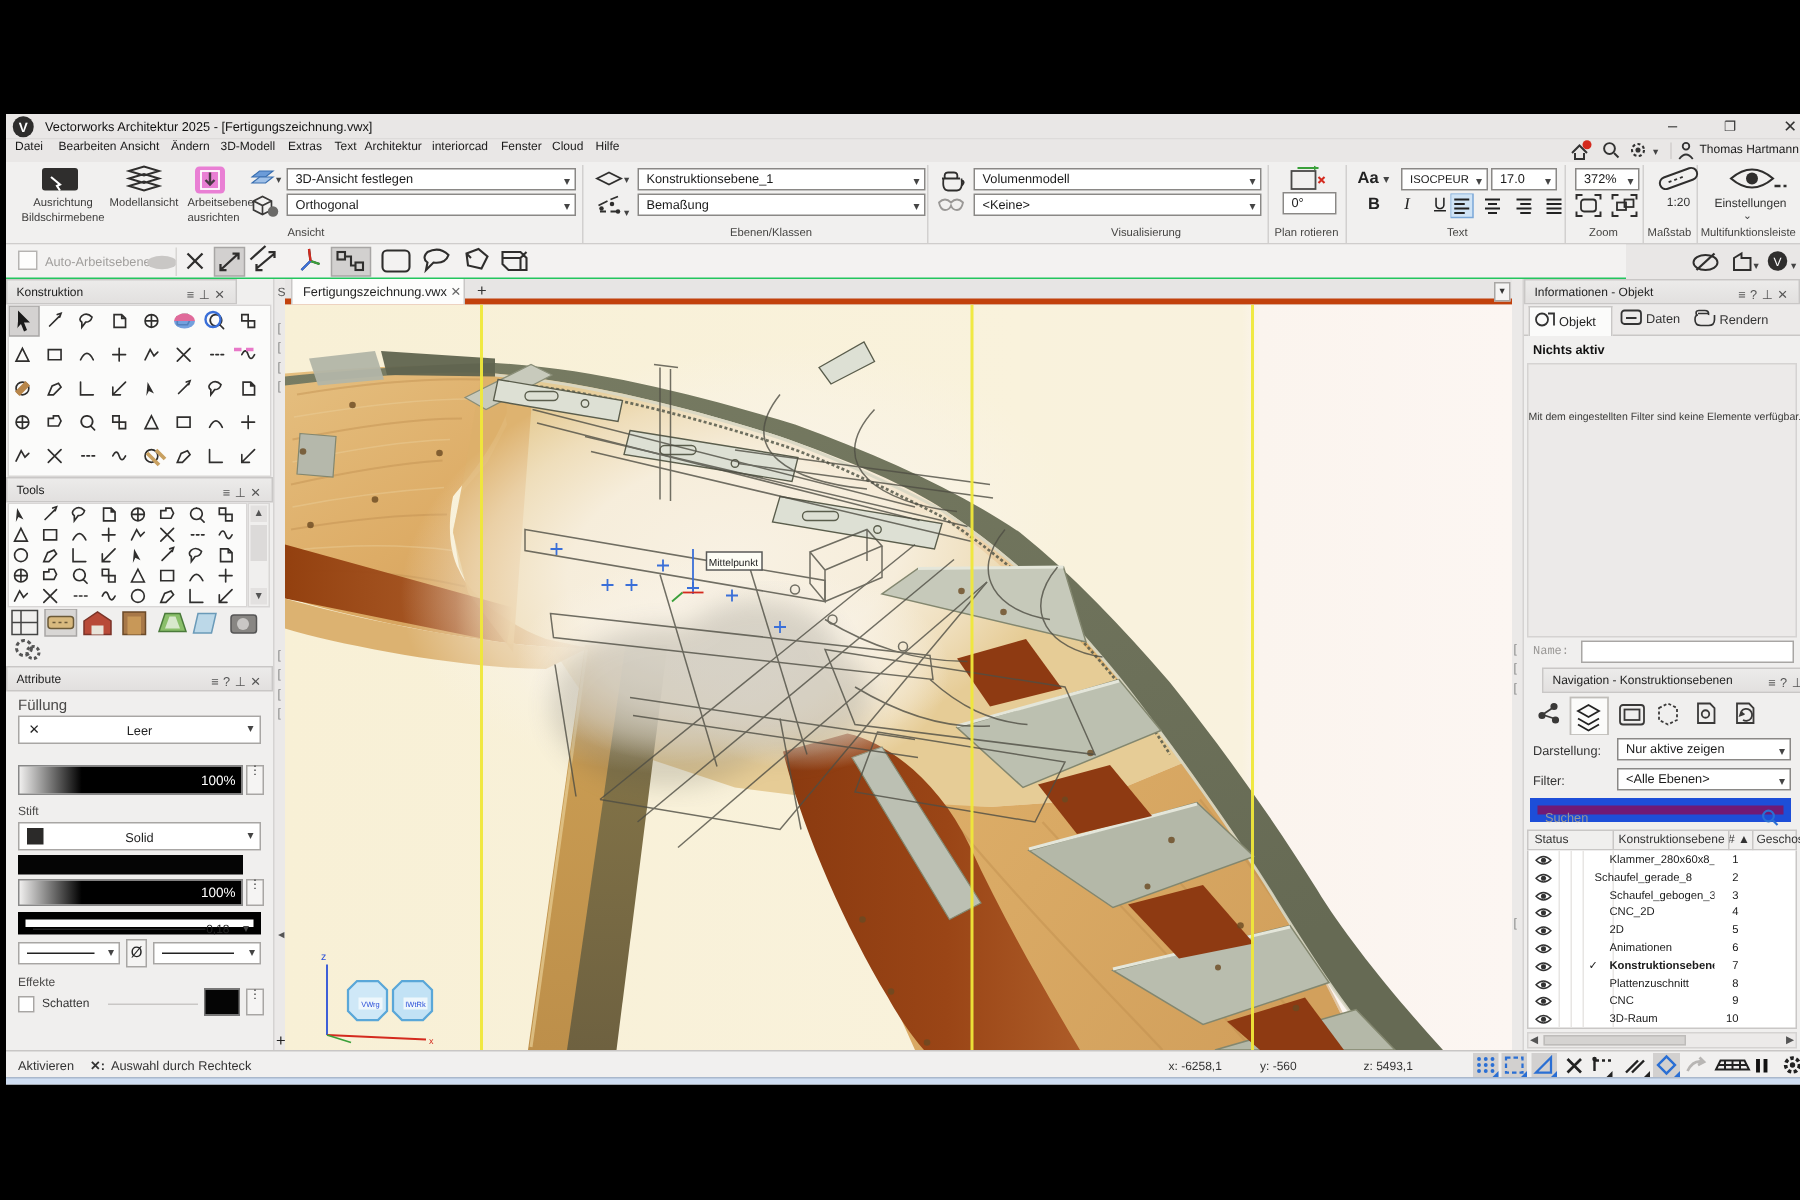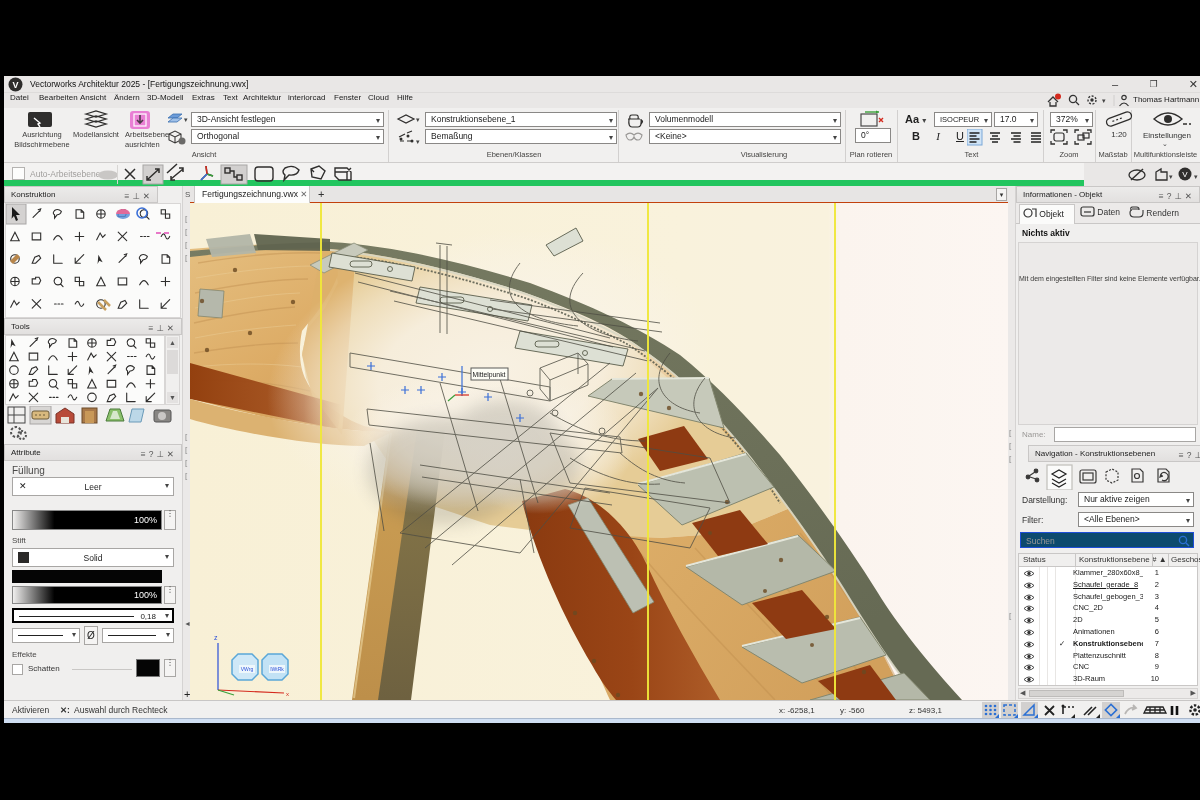--- a/index.html
+++ b/index.html
@@ -158,21 +158,21 @@
   <div class="abs" style="left:1098px;top:54px;width:34px;text-align:center;font-size:8px;color:#333;">1:20</div>
 
   <svg class="abs" style="left:1148px;top:34px;" width="40" height="20">
     <path d="M2 9 q14-12 28 0 q-14 12 -28 0z" stroke="#2f2e2d" stroke-width="1.4" fill="none"></path>
       <circle cx="16" cy="9" r="4" fill="#2f2e2d"></circle>
     <path d="M31 14 h4 m2 0 h2" stroke="#2f2e2d" stroke-width="1.6"></path>
   </svg>
   <div class="abs" style="left:1130px;top:55px;width:66px;text-align:center;font-size:8px;color:#333;">Einstellungen</div>
   <div class="abs" style="left:1158px;top:64px;font-size:7px;color:#444;">⌄</div>
 
-  <div class="abs" style="left:0;top:87px;width:1080px;height:23px;background:#f3f2f1;border-bottom:6px solid #22c55e;">
+  <div class="abs" style="left:0;top:87px;width:1080px;height:23px;background:#f3f2f1;border-bottom:1px solid #22c55e;">
     <div class="abs" style="left:8px;top:4px;width:13px;height:13px;background:#fdfdfc;border:1px solid #b5b3b1;"></div>
     <div class="abs" style="left:26px;top:6px;font-size:8.5px;color:#a09e9c;">Auto-Arbeitsebene</div>
     <svg class="abs" style="left:92px;top:5px" width="24" height="14">
         <ellipse cx="12" cy="7" rx="10" ry="4.5" fill="#c9c7c5"></ellipse>
       </svg>
     <div class="abs" style="left:113px;top:2px;width:1px;height:19px;background:#d8d6d4;"></div>
     <svg class="abs" style="left:-31px;top:0px" width="400" height="23">
       <g stroke="#2f2e2d" stroke-width="1.5" fill="none">
         <path d="M152 6 l10 10 m0-10 l-10 10"></path>
         <rect x="170" y="2" width="20" height="19" fill="#d2d0cf" stroke="#a8a6a5" stroke-width="1"></rect>
@@ -348,21 +348,21 @@
     <div class="abs" style="left:8px;top:104px;width:162px;height:19px;background:#fff;border:1px solid #a8a6a4;">
       <span style="position:absolute;left:5px;top:3px;width:11px;height:11px;background:#2b2a29;"></span>
       <span style="position:absolute;left:0;right:0;text-align:center;top:4px;font-size:8.5px;color:#222;">Solid</span>
       <span style="position:absolute;right:4px;top:3px;font-size:8px;color:#444;">▾</span>
     </div>
     <div class="abs" style="left:8px;top:126px;width:150px;height:13px;background:#050505;"></div>
     <div class="abs" style="left:8px;top:142px;width:150px;height:18px;background:linear-gradient(90deg,#f0efee,#000 28%);border:1px solid #888;">
       <span style="position:absolute;right:4px;top:3px;font-size:9px;color:#fff;">100%</span>
     </div>
     <div class="abs" style="left:160px;top:142px;width:12px;height:18px;background:#f5f4f3;border:1px solid #a8a6a4;font-size:8px;text-align:center;color:#333;line-height:5px;">⋮</div>
-    <div class="abs" style="left:8px;top:164px;width:162px;height:15px;background:#fff;border:2px solid #000000;">
+    <div class="abs" style="left:8px;top:164px;width:162px;height:15px;background:#fff;border:5px solid #000000;">
       <div style="position:absolute;left:5px;top:6px;width:115px;height:1px;background:#222;"></div>
       <span style="position:absolute;right:16px;top:2px;font-size:8px;color:#222;">0,18</span>
       <span style="position:absolute;right:3px;top:1px;font-size:8px;color:#444;">▾</span>
     </div>
     <div class="abs" style="left:8px;top:184px;width:68px;height:15px;background:#fff;border:1px solid #a8a6a4;">
       <div style="position:absolute;left:5px;top:6px;width:45px;height:1px;background:#222;"></div>
       <span style="position:absolute;right:3px;top:1px;font-size:8px;color:#444;">▾</span>
     </div>
     <div class="abs" style="left:80px;top:182px;width:14px;height:19px;background:#f5f4f3;border:1px solid #a8a6a4;font-size:10px;text-align:center;color:#222;line-height:17px;">Ø</div>
     <div class="abs" style="left:98px;top:184px;width:72px;height:15px;background:#fff;border:1px solid #a8a6a4;">
@@ -378,21 +378,21 @@
   </div>
 
   <div class="abs" style="left:178px;top:110px;width:8px;height:514px;background:#ebe9e8;border-left:1px solid #d5d3d2;">
     <div class="abs" style="left:2px;top:4px;font-size:8px;color:#555;">Su</div>
     <div class="abs" style="left:2px;top:26px;font-size:8px;color:#888;line-height:13px;">[<br>[<br>[<br>[</div>
     <div class="abs" style="left:2px;top:244px;font-size:8px;color:#888;line-height:13px;">[<br>[<br>[<br>[</div>
     <div class="abs" style="left:1px;top:434px;font-size:7px;color:#555;">◄</div>
     <div class="abs" style="left:1px;top:502px;font-size:11px;color:#222;">+</div>
   </div>
 
-  <div class="abs" style="left:186px;top:110px;width:818px;height:17px;background:#e7e5e4;border-bottom:1px solid #c2410c;">
+  <div class="abs" style="left:186px;top:110px;width:818px;height:17px;background:#e7e5e4;border-bottom:4px solid #c2410c;">
     <div class="abs" style="left:4px;top:0;width:116px;height:17px;background:#fdfdfc;border-left:1px solid #c9c7c6;border-right:1px solid #c9c7c6;font-size:8.5px;color:#222;line-height:16px;padding-left:7px;">Fertigungszeichnung.vwx <span style="color:#666;">✕</span></div>
     <div class="abs" style="left:128px;top:2px;font-size:11px;color:#333;">+</div>
     <div class="abs" style="left:806px;top:2px;width:11px;height:13px;background:#f5f4f3;border:1px solid #a8a6a4;font-size:7px;color:#333;text-align:center;line-height:12px;">▾</div>
   </div>
 
   <svg class="abs" id="canvas" style="left:186px;top:127px;" width="818" height="497" viewBox="0 0 818 497">
     <defs>
       <linearGradient id="bgg" x1="0" y1="0" x2="1" y2="0">
         <stop offset="0" stop-color="#f8f0d6"></stop>
           <stop offset="0.6" stop-color="#f9f2dc"></stop>
@@ -664,21 +664,21 @@
           <path d="M4 6 h7" stroke="#333" stroke-width="1.2"></path>
         </svg> Daten</div>
     <div class="abs" style="left:113px;top:20px;font-size:8.5px;color:#333;">
       <svg width="15" height="12" style="vertical-align:-2px;">
           <path d="M3 4 q-2 0-2 3 q0 4 4 4 h5 q4 0 4-4 v-3 m-11-1 h7 m-8 1 q-1-3 1.5-3 h4 q3 0 2.5 3" stroke="#333" fill="none" stroke-width="1.1"></path>
         </svg> Rendern</div>
     <div class="abs" style="left:6px;top:42px;font-size:8.5px;font-weight:bold;color:#111;">Nichts aktiv</div>
     <div class="abs" style="left:2px;top:56px;width:180px;height:183px;background:#eceae9;border:1px solid #d5d3d2;">
       <div style="position:absolute;left:0;right:0;top:32px;text-align:center;font-size:7px;color:#3a3a38;white-space:nowrap;">Mit dem eingestellten Filter sind keine Elemente verfügbar.</div>
     </div>
-    <div class="abs" style="left:6px;top:244px;font-size:8px;color:#9a9896;">Name:</div>
+    <div class="abs" style="left:6px;top:244px;font-size:8px;color:#9a9896;font-family:Liberation Mono, monospace;">Name:</div>
     <div class="abs" style="left:38px;top:241px;width:142px;height:15px;background:#fff;border:1px solid #a8a6a4;"></div>
   </div>
   <div class="abs" id="pal-nav" style="left:1012px;top:369px;width:184px;height:255px;background:#f0efee;">
     <div class="ptitle" style="left:12px;top:0;width:192px;">Navigation - Konstruktionsebenen<span class="ticons">≡?⊥✕</span></div>
     <svg class="abs" style="left:4px;top:19px;" width="176" height="26">
       <g stroke="#3a3938" stroke-width="1.2" fill="none">
         <g>
             <circle cx="8" cy="13" r="1.8" fill="#3a3938"></circle>
             <circle cx="16" cy="7" r="1.8" fill="#3a3938"></circle>
             <circle cx="17" cy="16" r="1.8" fill="#3a3938"></circle>
@@ -693,21 +693,21 @@
           <circle cx="117" cy="12" r="2.5"></circle>
         <path d="M138 5 h8 l3 3 v10 h-11z"></path>
           <path d="M141 10 a4 4 0 1 1 1 6"></path>
           <path d="M141 10 l-1 3 3-1" fill="#3a3938"></path>
       </g>
     </svg>
     <div class="abs" style="left:6px;top:50px;font-size:8.5px;color:#333;">Darstellung:</div>
     <div class="ddl" style="left:62px;top:47px;width:116px;height:15px;font-size:8.5px;">Nur aktive zeigen<span class="car">▾</span></div>
     <div class="abs" style="left:6px;top:70px;font-size:8.5px;color:#333;">Filter:</div>
     <div class="ddl" style="left:62px;top:67px;width:116px;height:15px;font-size:8.5px;">&lt;Alle Ebenen&gt;<span class="car">▾</span></div>
-    <div class="abs" style="left:4px;top:87px;width:174px;height:16px;background:#0c4a6e;border:1px solid #1d4ed8;">
+    <div class="abs" style="left:4px;top:87px;width:174px;height:16px;background:#701a75;border:5px solid #1d4ed8;">
       <span style="position:absolute;left:5px;top:3px;font-size:8.5px;color:#9a9896;">Suchen</span>
       <svg style="position:absolute;right:3px;top:2px;" width="12" height="12">
           <circle cx="5" cy="5" r="3.6" stroke="#2a6fd4" stroke-width="1.4" fill="none"></circle>
           <line x1="8" y1="8" x2="11" y2="11" stroke="#2a6fd4" stroke-width="1.4"></line>
         </svg>
     </div>
     <div class="abs" style="left:2px;top:108px;width:180px;height:14px;background:#f0efee;border:1px solid #c9c7c6;font-size:8px;color:#333;">
       <span style="position:absolute;left:4px;top:1px;">Status</span>
       <span style="position:absolute;left:60px;top:1px;">Konstruktionsebene</span>
       <span style="position:absolute;left:133px;top:1px;"># ▲</span>
@@ -724,21 +724,21 @@
         <svg style="position:absolute;left:4px;top:2px" width="12" height="9">
           <path d="M1 4.5 q5-5 10 0 q-5 5-10 0z" fill="none" stroke="#333" stroke-width="0.9"></path>
           <circle cx="6" cy="4.5" r="1.7" fill="#333"></circle>
         </svg>
         <span style="position:absolute;left:54px;top:1px;width:70px;overflow:hidden;white-space:nowrap;">Klammer_280x60x8_16</span>
         <span style="position:absolute;left:122px;top:1px;width:18px;text-align:right;">1</span>
         <svg style="position:absolute;left:4px;top:13.8px" width="12" height="9">
           <path d="M1 4.5 q5-5 10 0 q-5 5-10 0z" fill="none" stroke="#333" stroke-width="0.9"></path>
           <circle cx="6" cy="4.5" r="1.7" fill="#333"></circle>
         </svg>
-        <span style="position:absolute;left:54px;top:12.8px;width:70px;overflow:hidden;white-space:nowrap;text-decoration:underline;">Schaufel_gerade_8</span>
+        <span style="position:absolute;left:44px;top:12.8px;width:70px;overflow:hidden;white-space:nowrap;">Schaufel_gerade_8</span>
         <span style="position:absolute;left:122px;top:12.8px;width:18px;text-align:right;">2</span>
         <svg style="position:absolute;left:4px;top:25.6px" width="12" height="9">
           <path d="M1 4.5 q5-5 10 0 q-5 5-10 0z" fill="none" stroke="#333" stroke-width="0.9"></path>
           <circle cx="6" cy="4.5" r="1.7" fill="#333"></circle>
         </svg>
         <span style="position:absolute;left:54px;top:24.6px;width:70px;overflow:hidden;white-space:nowrap;">Schaufel_gebogen_32</span>
         <span style="position:absolute;left:122px;top:24.6px;width:18px;text-align:right;">3</span>
         <svg style="position:absolute;left:4px;top:37.400000000000006px" width="12" height="9">
           <path d="M1 4.5 q5-5 10 0 q-5 5-10 0z" fill="none" stroke="#333" stroke-width="0.9"></path>
           <circle cx="6" cy="4.5" r="1.7" fill="#333"></circle>

